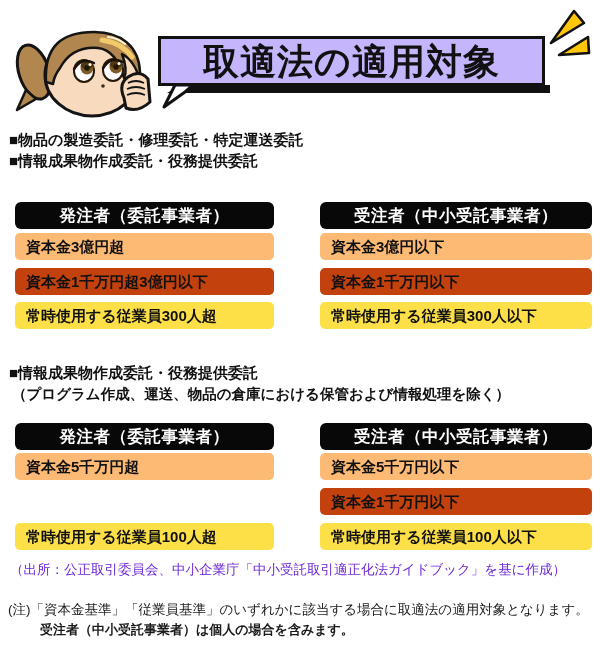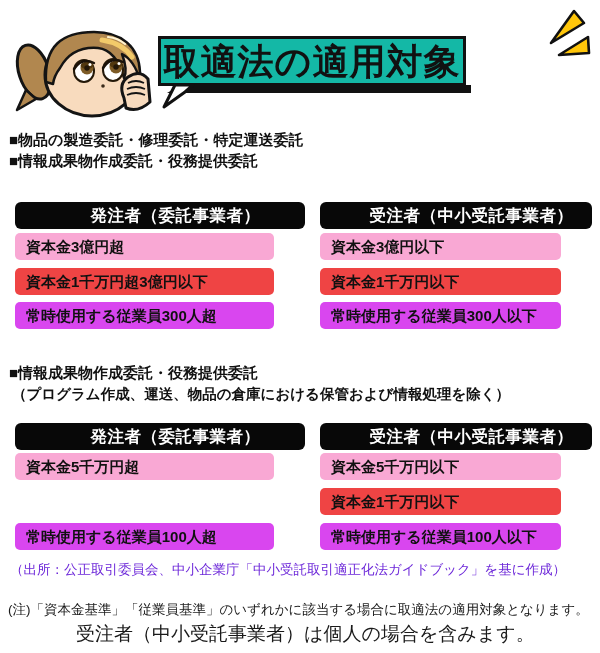--- a/index.html
+++ b/index.html
@@ -3,53 +3,53 @@
 <meta charset="utf-8">
 <style>
   html,body{margin:0;padding:0;background:#ffffff;}
   .page{
     position:relative;width:600px;height:653px;background:#ffffff;overflow:hidden;
     font-family:"Liberation Sans","DejaVu Sans",sans-serif;color:#111;
   }
   
   .char-wrap{position:absolute;left:10px;top:20px;width:150px;height:108px;}
   .title-box{
-    position:absolute;left:158px;top:36px;width:308px;height:50px;
-    background:#14b8a6;border:3px solid #111;box-sizing:border-box;z-index:2;
+    position:absolute;left:158px;top:36px;width:387px;height:50px;
+    background:#c4b5fd;border:3px solid #111;box-sizing:border-box;z-index:2;
     text-align:center;line-height:45px;font-size:36px;font-weight:900;letter-spacing:1px;
   }
   .title-box::after{ 
     content:"";position:absolute;left:6px;right:-8px;bottom:-10px;height:8px;background:#111;
     clip-path:polygon(14px 0,100% 0,100% 100%,0 100%);
   }
   .tail{position:absolute;left:161px;top:82px;z-index:3;}
   .sparks{position:absolute;left:536px;top:8px;z-index:4;}
   
   .bullet{position:absolute;left:9px;font-size:15px;font-weight:700;white-space:nowrap;}
   .note{position:absolute;left:12px;font-size:14.5px;font-weight:700;white-space:nowrap;}
   .s1b1{top:131px}.s1b2{top:152px}.s1n{top:174px}
   .s2b1{top:364px}.s2n{top:385px}
   
   .hdr{
     position:absolute;height:27px;line-height:27px;border-radius:6px;background:#080808;
-    color:#fff;text-align:center;font-weight:700;font-size:16.5px;letter-spacing:0.5px;padding-left:31px;
+    color:#fff;text-align:center;font-weight:700;font-size:16.5px;letter-spacing:0.5px;
   }
   .cell{
     position:absolute;height:27px;line-height:27px;border-radius:5px;padding-left:11px;
     box-sizing:border-box;font-weight:700;font-size:15px;color:#111;white-space:nowrap;
   }
   .colL{left:15px;width:259px}
-  .colR{left:320px;width:241px}
-  .bg1{background:#f9a8d4}.bg2{background:#ef4444}.bg3{background:#d946ef}
+  .colR{left:320px;width:272px}
+  .bg1{background:#fdba74}.bg2{background:#c2410c}.bg3{background:#fde047}
   .t1h{top:202px}.t1r1{top:233px}.t1r2{top:268px}.t1r3{top:302px}
   .t2h{top:423px}.t2r1{top:453px}.t2r2{top:488px}.t2r3{top:523px}
   
   .src{position:absolute;right:34px;top:561px;font-size:13.5px;font-weight:400;white-space:nowrap;color:#6d28d9;}
   .fn1{position:absolute;left:8px;top:601px;font-size:13.5px;font-weight:400;white-space:nowrap;color:#1a1a1a;}
-  .fn2{position:absolute;left:40px;top:621px;font-size:19px;font-weight:400;white-space:nowrap;color:#1a1a1a;margin-left:36px;}
+  .fn2{position:absolute;left:40px;top:621px;font-size:13px;font-weight:700;white-space:nowrap;color:#1a1a1a;}
 </style>
 </head>
 <body>
 
 <div class="page">
 
   <div class="char-wrap">
     <svg width="150" height="108" viewBox="0 0 150 108">
 
       <g transform="rotate(-18 24 52)">

